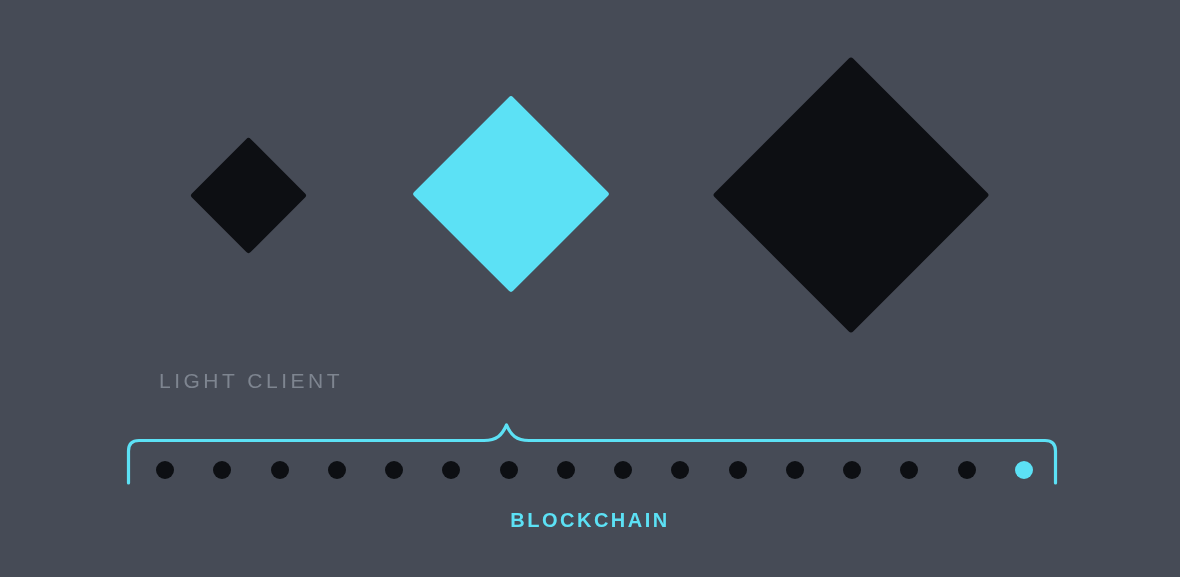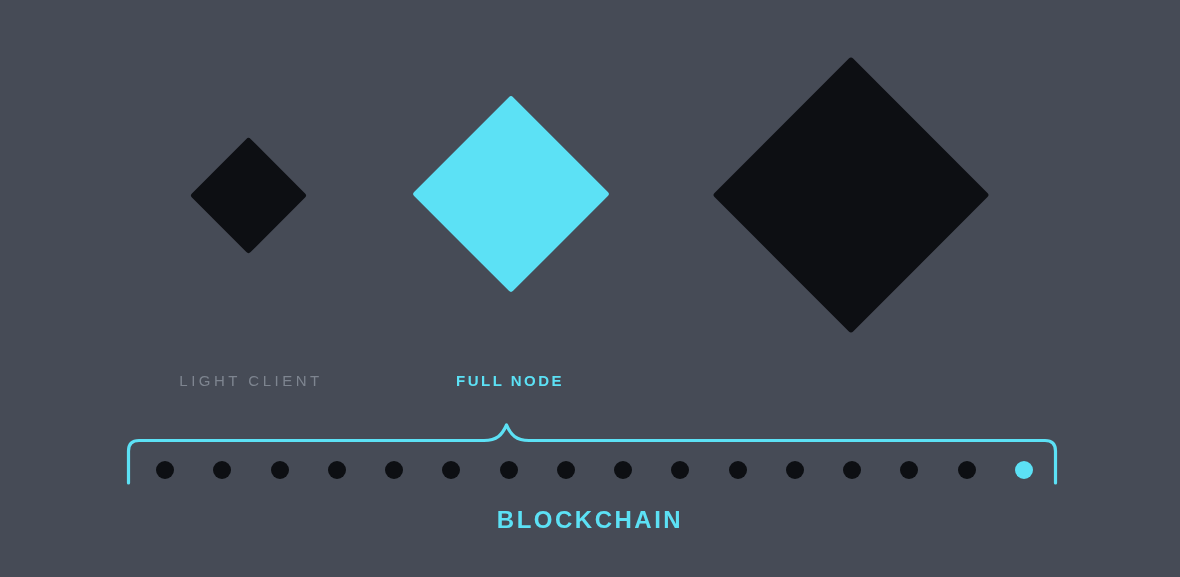--- a/index.html
+++ b/index.html
@@ -30,21 +30,21 @@
   .diamond.accent { background: var(--accent); }
   .d-small  { width: 83px;  height: 83px;  left: 207px; top: 154px; }
   .d-medium { width: 140px; height: 140px; left: 441px; top: 124px; }
   .d-large  { width: 196px; height: 196px; left: 753px; top: 97px;  }
 
   
   .node-label {
     position: absolute;
     top: 370px;
     transform: translateX(-50%);
-    font-size: 15px;
+    font-size: 21px;
     line-height: 21px;
     letter-spacing: 3.5px;
     color: var(--muted);
     white-space: nowrap;
   }
   .node-label.highlight {
     color: var(--accent);
     font-weight: bold;
     letter-spacing: 2.5px;
   }
@@ -86,39 +86,38 @@
     flex: 0 0 auto;
   }
   .block-dot.highlight { background: var(--accent); }
 
   
   .blockchain-label {
     position: absolute;
     left: 590px;
     top: 510px;
     transform: translateX(-50%);
-    font-size: 24px;
+    font-size: 20px;
     line-height: 20px;
     letter-spacing: 2.5px;
     font-weight: bold;
     color: var(--accent);
     white-space: nowrap;
   }
 </style>
 </head>
 <body>
 
 <div class="canvas">
 
   <div class="diamond dark d-small"></div>
   <div class="diamond accent d-medium"></div>
   <div class="diamond dark d-large"></div>
 
   <div class="node-label pos-light">LIGHT CLIENT</div>
-  <div class="node-label highlight pos-full">FULL NODE</div>
 
   <svg class="brace-svg" viewBox="0 0 1180 577" xmlns="http://www.w3.org/2000/svg">
     <path d="M 128.5 483
              L 128.5 451
              Q 128.5 440.5 139 440.5
              L 484 440.5
              C 497 440.5 502 435 506.5 425
              C 511 435 516 440.5 529 440.5
              L 1045 440.5
              Q 1055.5 440.5 1055.5 451

